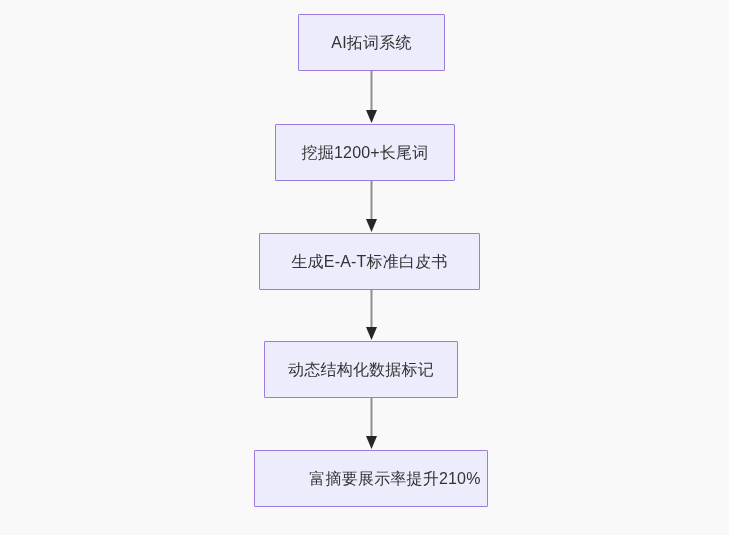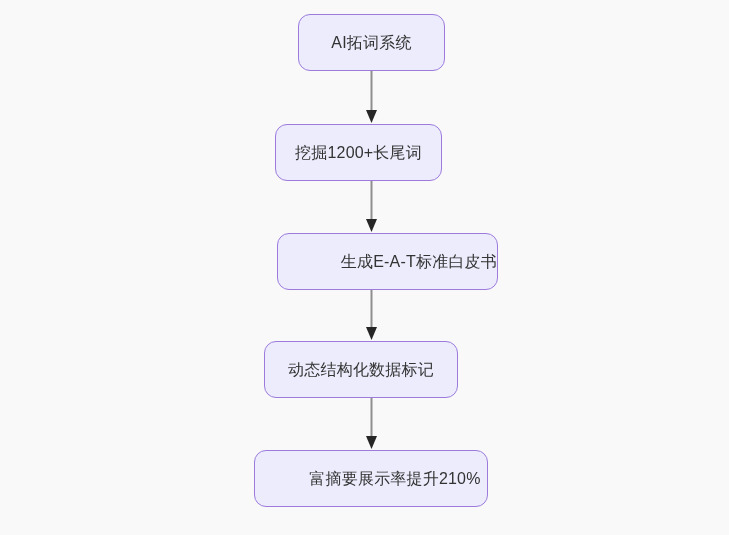--- a/index.html
+++ b/index.html
@@ -17,21 +17,21 @@
     position: relative;
     width: 729px;
     height: 535px;
   }
   .node {
     position: absolute;
     box-sizing: border-box;
     height: 57px;
     background: #ececfd;
     border: 1px solid #9c7bdd;
-    border-radius: 12px;
+    border-radius: 1px;
     display: flex;
     align-items: center;
     justify-content: center;
     color: #333333;
     font-size: 16px;
     line-height: 1;
     letter-spacing: 0.2px;
     white-space: nowrap;
   }
   .node-label {
@@ -75,25 +75,25 @@
     <g>
       <line class="edge-line" x1="371.5" y1="398" x2="371.5" y2="440"></line>
       <polygon class="edge-head" points="371.5,449 366,436 377,436"></polygon>
     </g>
   </svg>
 
   <div class="node" style="left:298px; top:14px; width:147px;">
     <span class="node-label">AI拓词系统</span>
   </div>
 
-  <div class="node" style="left:275px; top:124px; width:167px;">
+  <div class="node" style="left:275px; top:124px; width:180px;">
     <span class="node-label">挖掘1200+长尾词</span>
   </div>
 
-  <div class="node" style="left:277px; top:233px; width:221px;justify-content:flex-end;">
+  <div class="node" style="left:259px; top:233px; width:221px;">
     <span class="node-label">生成E-A-T标准白皮书</span>
   </div>
 
   <div class="node" style="left:264px; top:341px; width:194px;">
     <span class="node-label">动态结构化数据标记</span>
   </div>
 
   <div class="node" style="left:254px; top:450px; width:234px;padding-left:48px;">
     <span class="node-label">富摘要展示率提升210%</span>
   </div>

